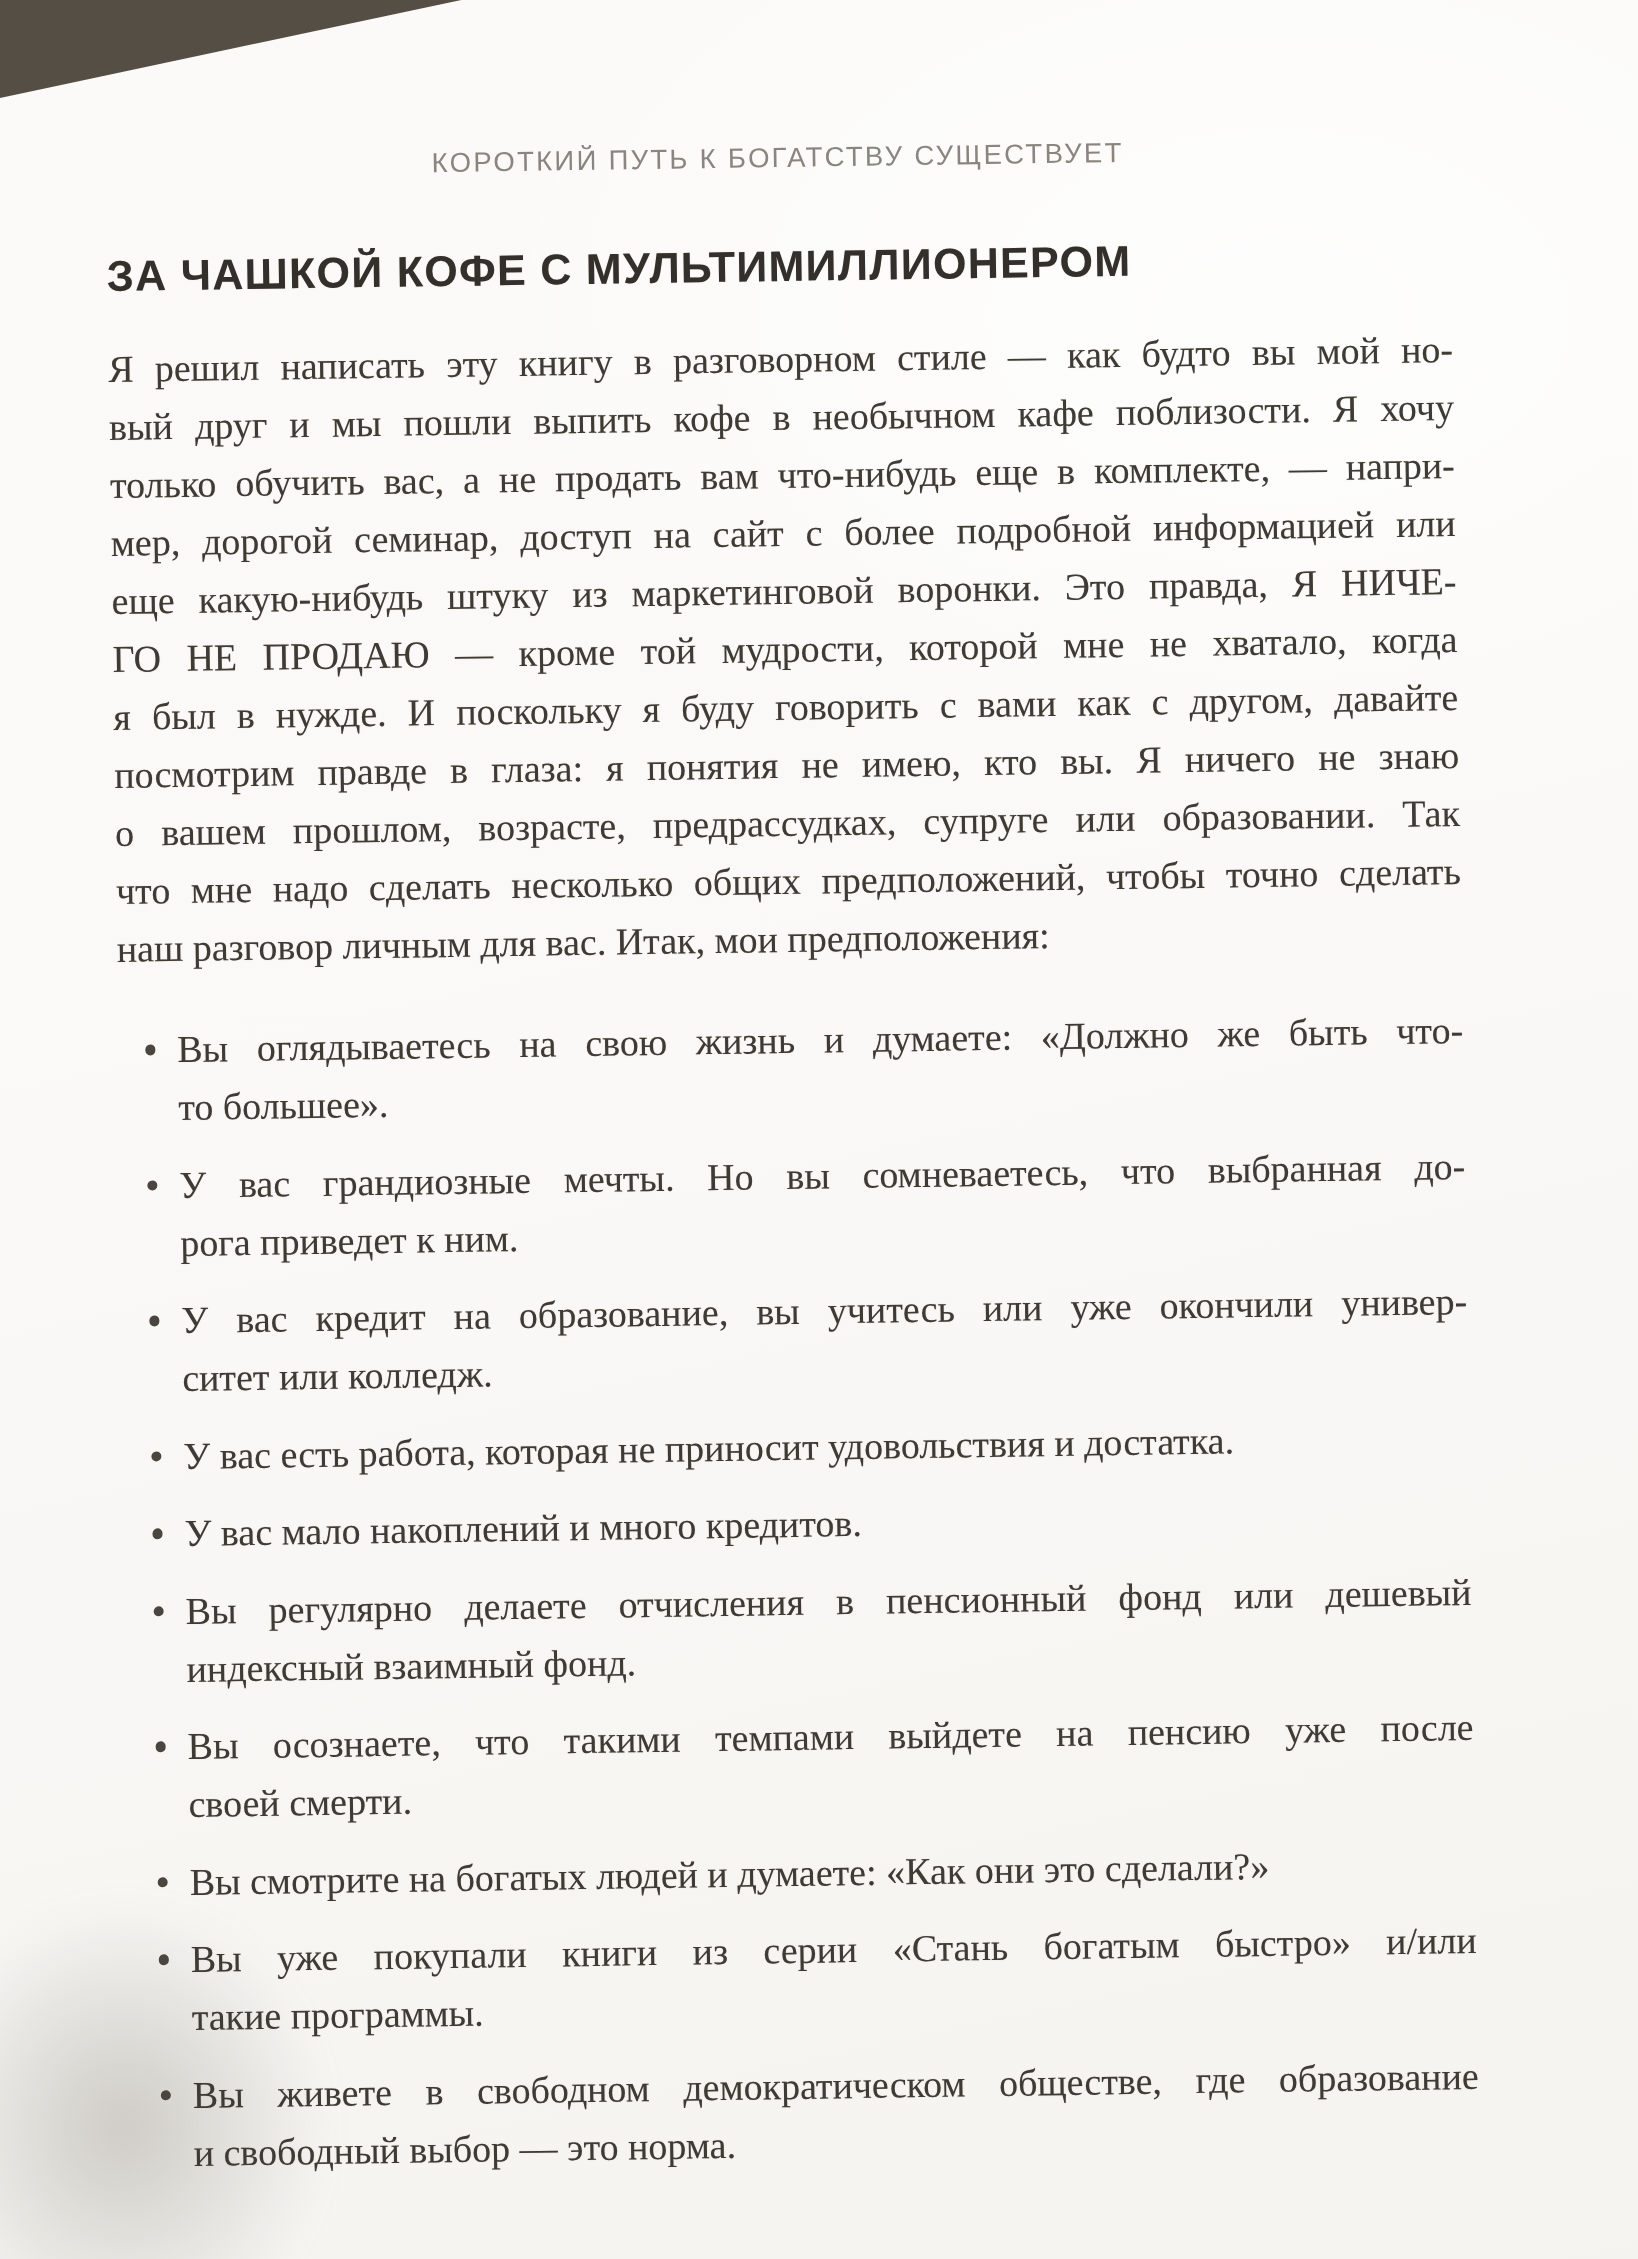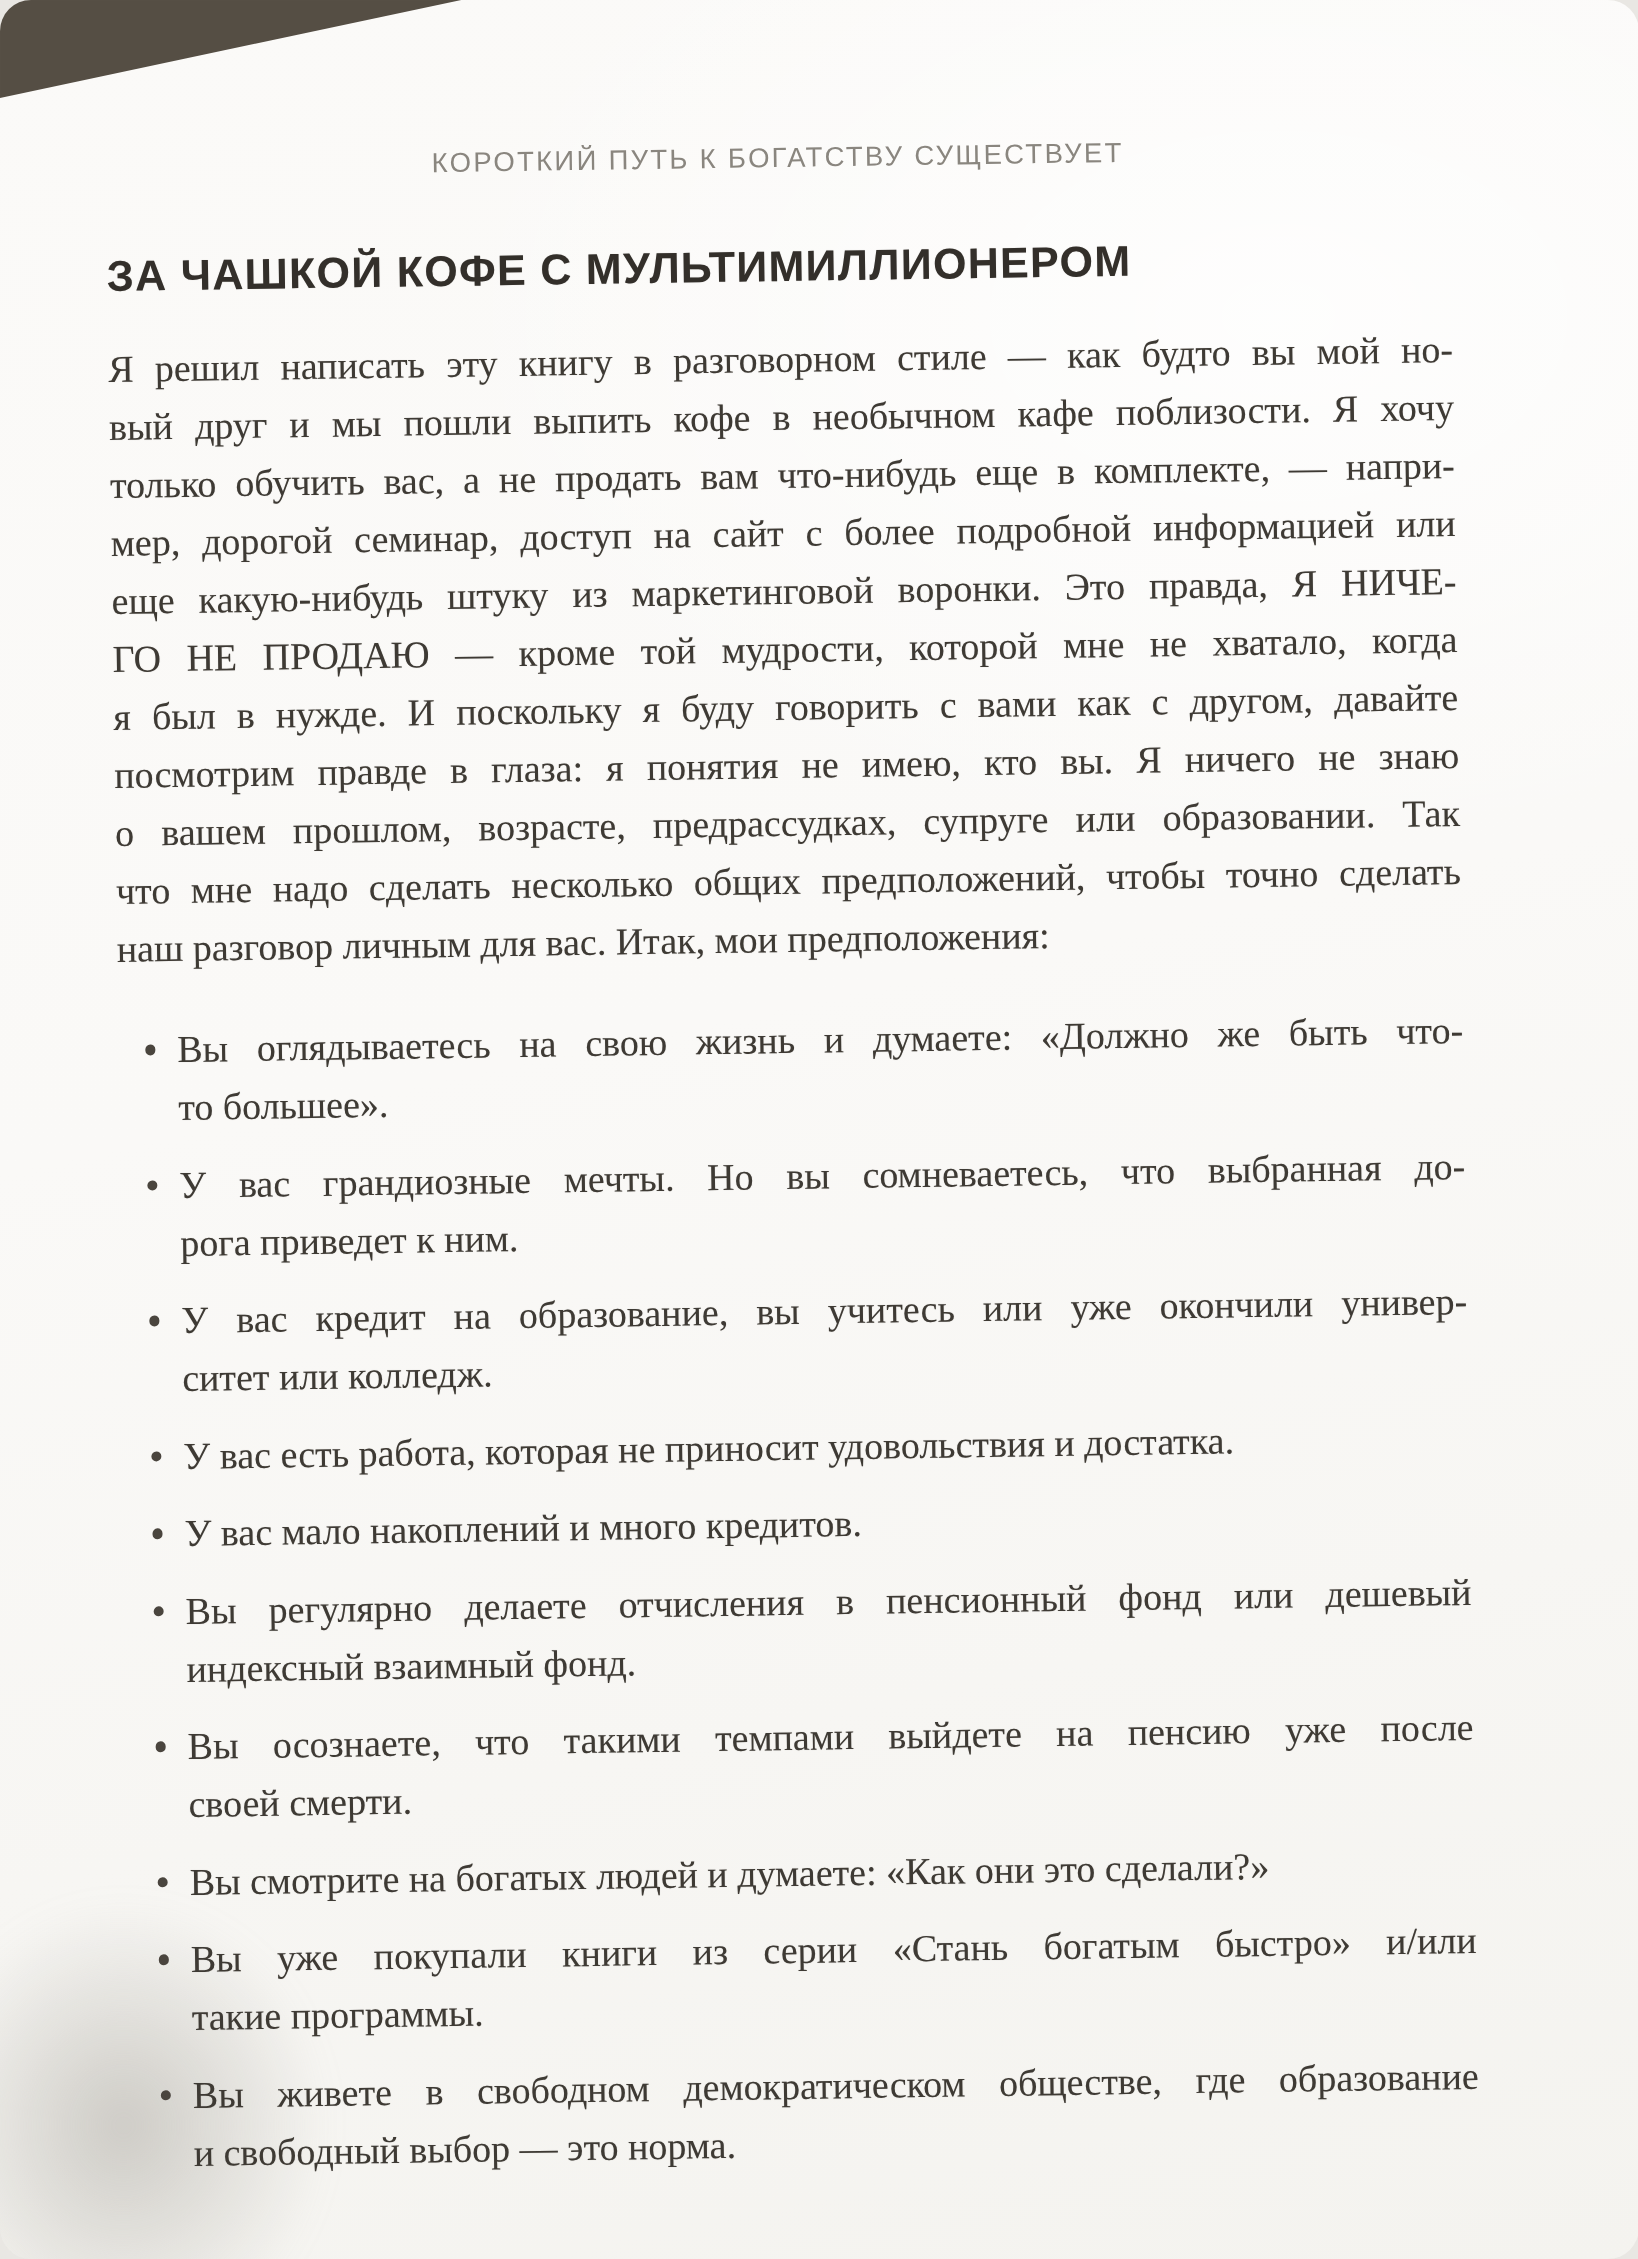--- a/index.html
+++ b/index.html
@@ -7,21 +7,20 @@
 
   .photo {
     position: relative;
     width: 1639px;
     height: 2259px;
     overflow: hidden;
     background:
       radial-gradient(ellipse 1241px 798px at 78% 14%, rgba(255,255,255,.75), rgba(255,255,255,0) 70%),
       linear-gradient(168deg, #fbfaf8 0%, #faf9f7 45%, #f4f3ef 100%);
     font-family: "Liberation Serif", "DejaVu Serif", serif;
-    border-radius: 31px;
   }
 
   
   .corner-dark {
     position: absolute;
     left: -12.4px; top: -12.4px;
     width: 567px; height: 133px;
     background: #473f35;
     clip-path: polygon(0 0, 532px 0, 0 113px);
     filter: blur(5.3px);

